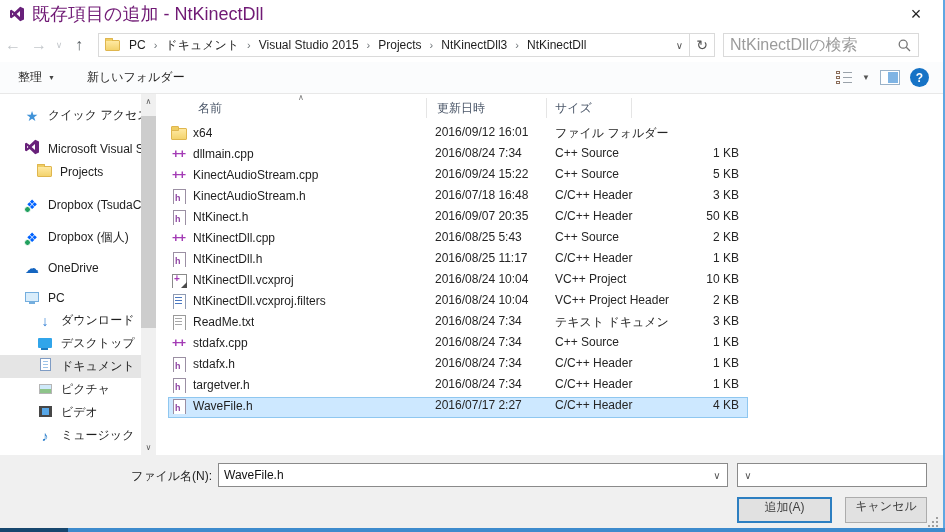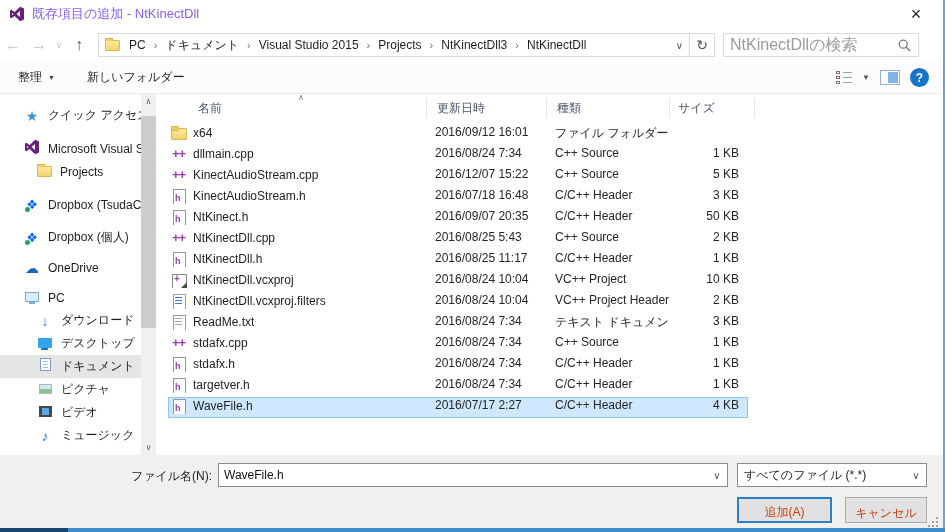--- a/index.html
+++ b/index.html
@@ -9,21 +9,21 @@
     font-size: 12px; color:#1e1e1e;
     background:#fff; position:relative; overflow:hidden;
   }
   
   .edge-right{position:absolute;right:0;top:0;bottom:4px;width:2px;background:#5fa7e2;z-index:50}
   .edge-bottom{position:absolute;left:0;right:0;bottom:0;height:4px;background:#3d8bcd;z-index:50}
   .edge-bottom::before{content:"";position:absolute;left:0;top:0;bottom:0;width:68px;background:#17476e}
   
   .titlebar{position:absolute;left:0;top:0;width:100%;height:28px;background:#fff;display:flex;align-items:center}
   .titlebar .vs-logo{margin:0 7px 0 9px}
-  .title-text{font-size:13px;color:#8b5cf6}
+  .title-text{font-size:18px;color:#701a75}
   .close-btn{position:absolute;right:12px;top:0;width:34px;height:28px;display:flex;align-items:center;justify-content:center;font-size:18px;color:#222;cursor:default}
   
   .navbar{position:absolute;left:0;top:28px;width:943px;height:34px;background:#fff;display:flex;align-items:center}
   .nav-btn{width:26px;text-align:center;font-size:16px;line-height:24px}
   .dis{color:#c3c7cb}
   .en{color:#5a6064}
   .nav-caret{width:14px;font-size:9px;color:#c3c7cb;text-align:center}
   .addr{margin-left:6px;width:592px;height:24px;border:1px solid #dadada;background:#fff;display:flex;align-items:center;position:relative}
   .addr .fold{margin:0 7px 0 6px}
   .crumb{display:flex;align-items:center;white-space:nowrap;overflow:hidden}
@@ -116,21 +116,21 @@
   .icon-txt::before{content:"";position:absolute;left:2px;top:1px;width:11px;height:14px;background:#fff;border:1px solid #9a9a9a}
   .icon-txt::after{content:"";position:absolute;left:4px;top:4px;width:7px;height:8px;background:repeating-linear-gradient(to bottom,#a8a8a8 0 1px,transparent 1px 3px)}
   
   .footer{position:absolute;left:0;top:455px;width:943px;height:87px;background:#f0f0f0}
   .fn-label{position:absolute;left:130px;top:13px;width:82px;text-align:right;color:#1e1e1e}
   .fn-combo{position:absolute;left:218px;top:8px;width:510px;height:24px;border:1px solid #8a8a8a;background:#fff;display:flex;align-items:center}
   .fn-combo input{flex:1;border:none;outline:none;margin-left:5px;font-family:"Liberation Sans",sans-serif;font-size:12px;color:#111}
   .combo-chev{width:20px;text-align:center;color:#555;font-size:10px}
   .ft-combo{position:absolute;left:737px;top:8px;width:190px;height:24px;border:1px solid #8a8a8a;background:#fff;display:flex;align-items:center}
   .ft-combo .val{flex:1;margin-left:6px;white-space:nowrap;overflow:hidden}
-  .btn{position:absolute;top:42px;height:26px;background:#e1e1e1;display:flex;align-items:flex-end;justify-content:center;color:#c2410c}
+  .btn{position:absolute;top:42px;height:26px;background:#e1e1e1;display:flex;align-items:flex-start;justify-content:center;color:#404040}
   .btn-add{left:737px;width:95px;border:2px solid #2d7fc1}
   .btn-cancel{left:845px;width:82px;border:1px solid #acacac}
   .grip{position:absolute;right:5px;top:62px;width:10px;height:10px}
   .grip::before{content:"";position:absolute;right:0;bottom:0;width:2px;height:2px;background:#a0a0a0;
     box-shadow:-4px 0 #a0a0a0,-8px 0 #a0a0a0,0 -4px #a0a0a0,-4px -4px #a0a0a0,0 -8px #a0a0a0}
   .vs-logo{width:16px;height:16px;display:inline-block}
 </style>
 </head>
 <body>
 
@@ -272,23 +272,20 @@
 
   <div class="filepane">
     <div class="list-header">
       <span class="sort-caret">∧</span>
       <div class="hcell h-name">
           <span>名前</span>
         </div>
       <div class="hcell h-date">
           <span>更新日時</span>
         </div>
-      <div class="hcell h-type">
-          <span>種類</span>
-        </div>
       <div class="hcell h-size">
           <span>サイズ</span>
         </div>
     </div>
     <div class="list-rows">
 
         <div class="row">
           <div class="cell c-name">
             <span class="ficon icon-folder"><i></i></span>
             <span class="fname">x64</span>
@@ -306,21 +303,21 @@
           <div class="cell c-date">2016/08/24 7:34</div>
           <div class="cell c-type">C++ Source</div>
           <div class="cell c-size">1 KB</div>
         </div>
 
         <div class="row">
           <div class="cell c-name">
             <span class="ficon icon-cpp"><i></i></span>
             <span class="fname">KinectAudioStream.cpp</span>
           </div>
-          <div class="cell c-date">2016/12/07 15:22</div>
+          <div class="cell c-date">2016/09/24 15:22</div>
           <div class="cell c-type">C++ Source</div>
           <div class="cell c-size">5 KB</div>
         </div>
 
         <div class="row">
           <div class="cell c-name">
             <span class="ficon icon-h"><i></i></span>
             <span class="fname">KinectAudioStream.h</span>
           </div>
           <div class="cell c-date">2016/07/18 16:48</div>
@@ -434,21 +431,20 @@
   </div>
 </div>
 
 <div class="footer">
   <div class="fn-label">ファイル名(N):</div>
   <div class="fn-combo">
     <input value="WaveFile.h" style="">
     <span class="combo-chev">∨</span>
   </div>
   <div class="ft-combo">
-    <span class="val">すべてのファイル (*.*)</span>
     <span class="combo-chev">∨</span>
   </div>
   <div class="btn btn-add">
       <span>追加(A)</span>
     </div>
   <div class="btn btn-cancel">
       <span>キャンセル</span>
     </div>
   <div class="grip"></div>
 </div>

